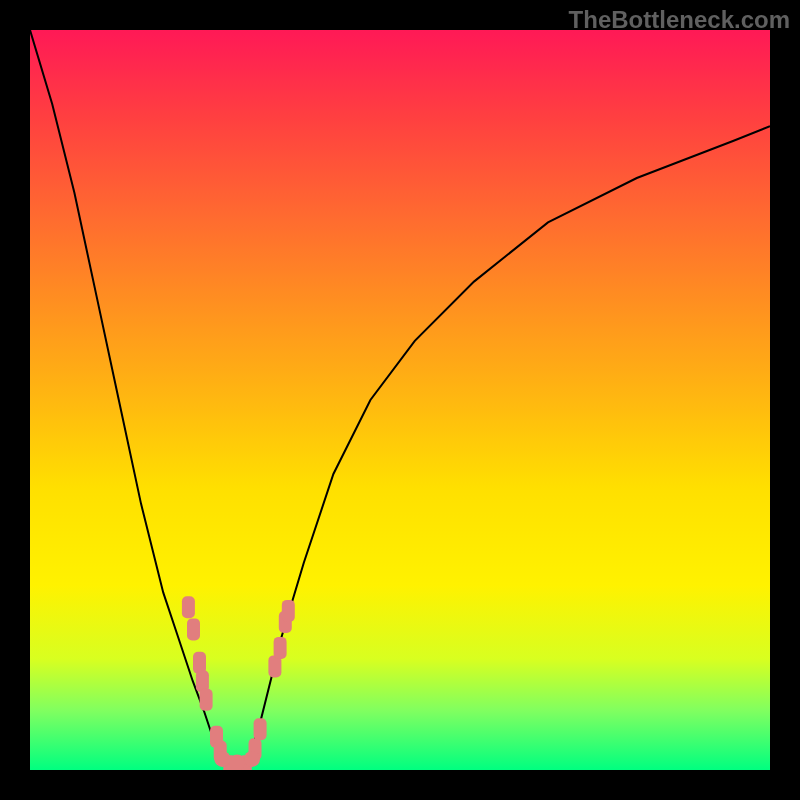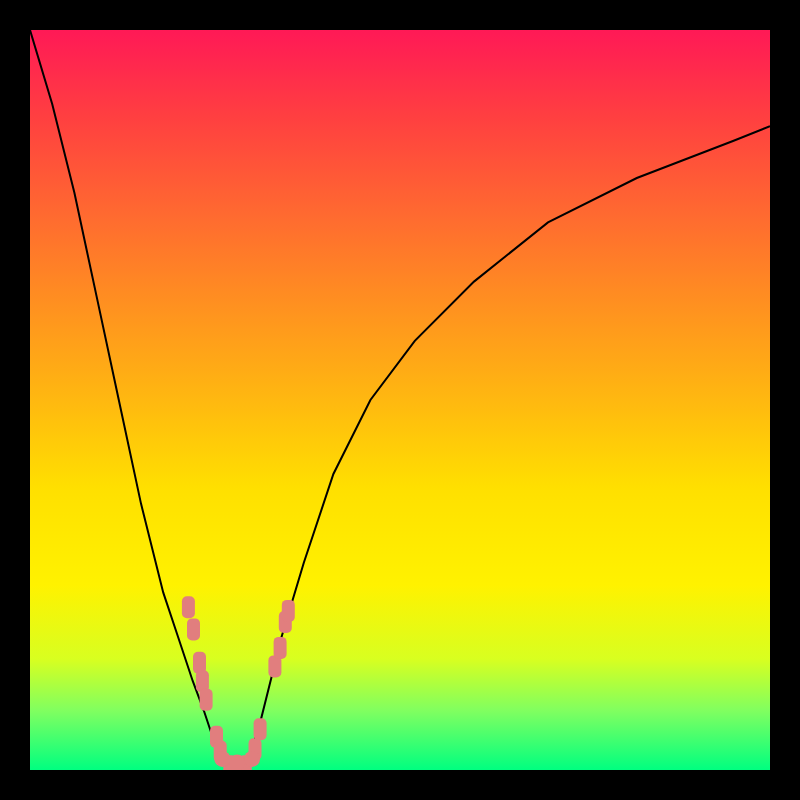--- a/index.html
+++ b/index.html
@@ -47,20 +47,21 @@
       height: 740px;
     }
     .curve { stroke: #000; stroke-width: 2; fill: none; }
     .marker-rect { fill: #e17e7e; }
     .marker-circle { fill: #e17e7e; }
   </style>
 </head>
 <body>
 
 <div class="container">
+  <div class="watermark">TheBottleneck.com</div>
   <div class="plot-area">
     <svg class="curve-layer" viewBox="0 0 740 740">
       <path id="left-curve" class="curve" d="M0.0 0.0 L22.2 74.0 L44.4 162.8 L66.6 266.4 L88.8 370.0 L111.0 473.6 L133.2 562.4 L148.0 606.8 L162.8 651.2 L173.9 680.8 L181.3 703.0 L188.7 721.5 L199.8 732.6 L207.2 740.0 "></path>
       <path id="right-curve" class="curve" d="M207.2 740.0 L214.6 732.6 L222.0 717.8 L229.4 695.6 L236.8 666.0 L251.6 606.8 L273.8 532.8 L303.4 444.0 L340.4 370.0 L384.8 310.8 L444.0 251.6 L518.0 192.4 L606.8 148.0 L703.0 111.0 L740.0 96.2 "></path>
       <g id="markers">
           <rect x="151.9" y="566.2" width="13" height="22" rx="5" class="marker-rect"></rect>
           <rect x="157.0" y="588.4" width="13" height="22" rx="5" class="marker-rect"></rect>
           <rect x="163.0" y="621.7" width="13" height="22" rx="5" class="marker-rect"></rect>
           <rect x="165.9" y="640.2" width="13" height="22" rx="5" class="marker-rect"></rect>
           <rect x="169.6" y="658.7" width="13" height="22" rx="5" class="marker-rect"></rect>

